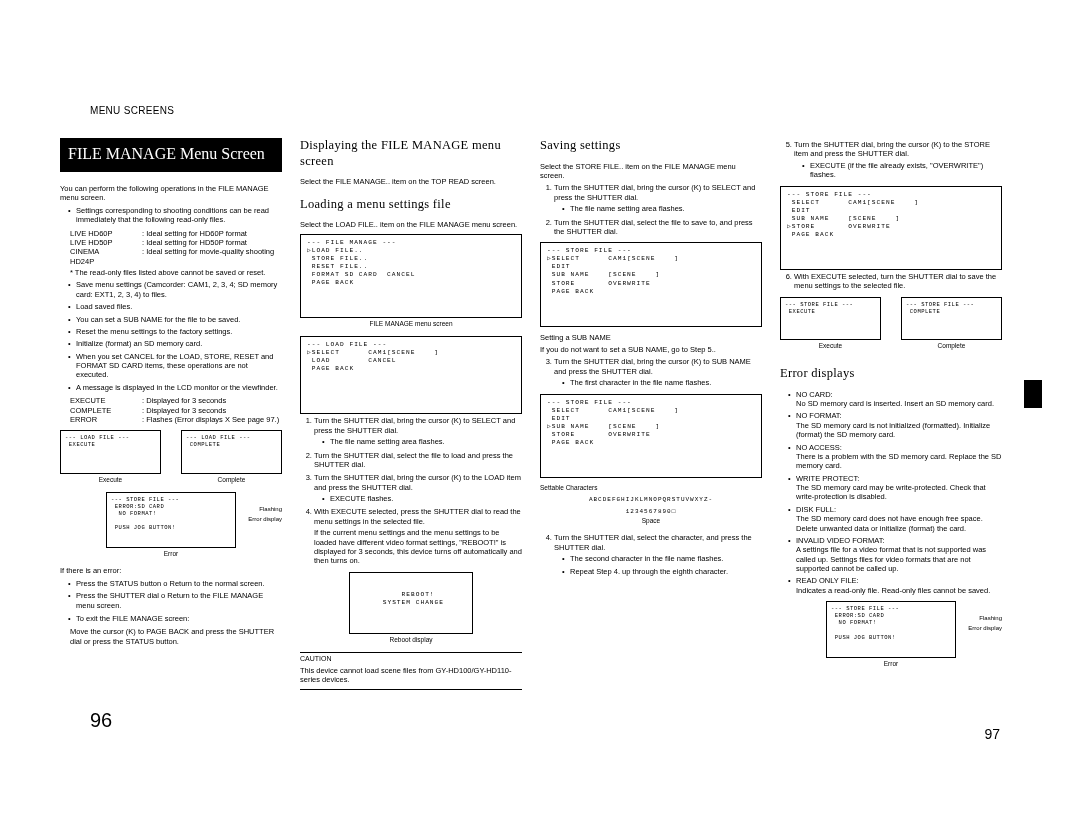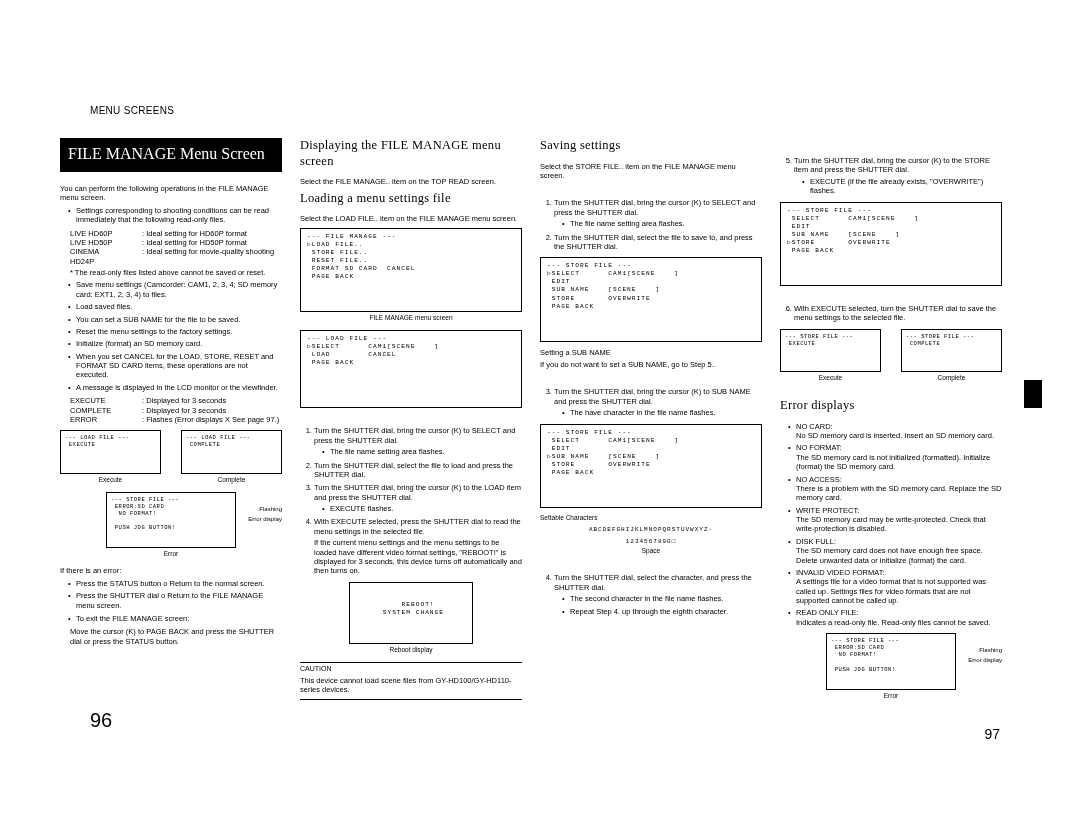--- a/index.html
+++ b/index.html
@@ -47,21 +47,21 @@
     font-family: Georgia, 'Times New Roman', serif;
     font-weight: normal;
     font-size: 12.5px;
     margin: 0 0 8px 0;
     letter-spacing: 0.3px;
   }
   p, li { margin: 0 0 3px 0; }
   ul { margin: 2px 0 4px 0; padding-left: 10px; }
   ul li { list-style: none; position: relative; padding-left: 6px; }
   ul li::before { content: "•"; position: absolute; left: -2px; }
-  ol { margin: 18px 0 6px 0; padding-left: 14px; }
+  ol { margin: 2px 0 6px 0; padding-left: 14px; }
   ol li { margin-bottom: 4px; }
   .sub { padding-left: 10px; }
   .screen-box {
     border: 1px solid #000;
     font-family: 'Courier New', monospace;
     font-size: 6.2px;
     letter-spacing: 1px;
     padding: 4px 6px 30px 6px;
     margin: 4px 0 2px 0;
     white-space: pre;
@@ -223,21 +223,21 @@
     </ul>
     <ul>
         <li>To exit the FILE MANAGE screen:</li>
       </ul>
     <p class="sub">Move the cursor (K) to PAGE BACK and press the SHUTTER dial or press the STATUS button.</p>
   </div>
 
   <div class="column" style="margin-top:30px;">
     <h3 class="section">Displaying the FILE MANAGE menu screen</h3>
     <p>Select the FILE MANAGE.. item on the TOP READ screen.</p>
-    <h3 class="section" style="margin-top:4px;">Loading a menu settings file</h3>
+    <h3 class="section" style="margin-top:10px;">Loading a menu settings file</h3>
     <p>Select the LOAD FILE.. item on the FILE MANAGE menu screen.</p>
 
     <div class="screen-box"><span>--- FILE MANAGE ---</span>
 <span>▷LOAD FILE..
  STORE FILE..
  RESET FILE..
  FORMAT SD CARD  CANCEL
  PAGE BACK</span></div>
     <div class="caption">FILE MANAGE menu screen</div>
 
@@ -290,21 +290,21 @@
  EDIT
  SUB NAME    [SCENE    ]
  STORE       OVERWRITE
  PAGE BACK</span></div>
 
     <p style="margin-top:6px;">Setting a SUB NAME</p>
     <p>If you do not want to set a SUB NAME, go to Step 5..</p>
     <ol start="3">
       <li><span>Turn the SHUTTER dial, bring the cursor (K) to SUB NAME and press the SHUTTER dial.</span>
         <ul>
-            <li>The have character in the file name flashes.</li>
+            <li>The first character in the file name flashes.</li>
           </ul>
       </li>
     </ol>
 
     <div class="screen-box"><span>--- STORE FILE ---</span>
 <span> SELECT      CAM1[SCENE    ]
  EDIT
 ▷SUB NAME    [SCENE    ]
  STORE       OVERWRITE
  PAGE BACK</span></div>

